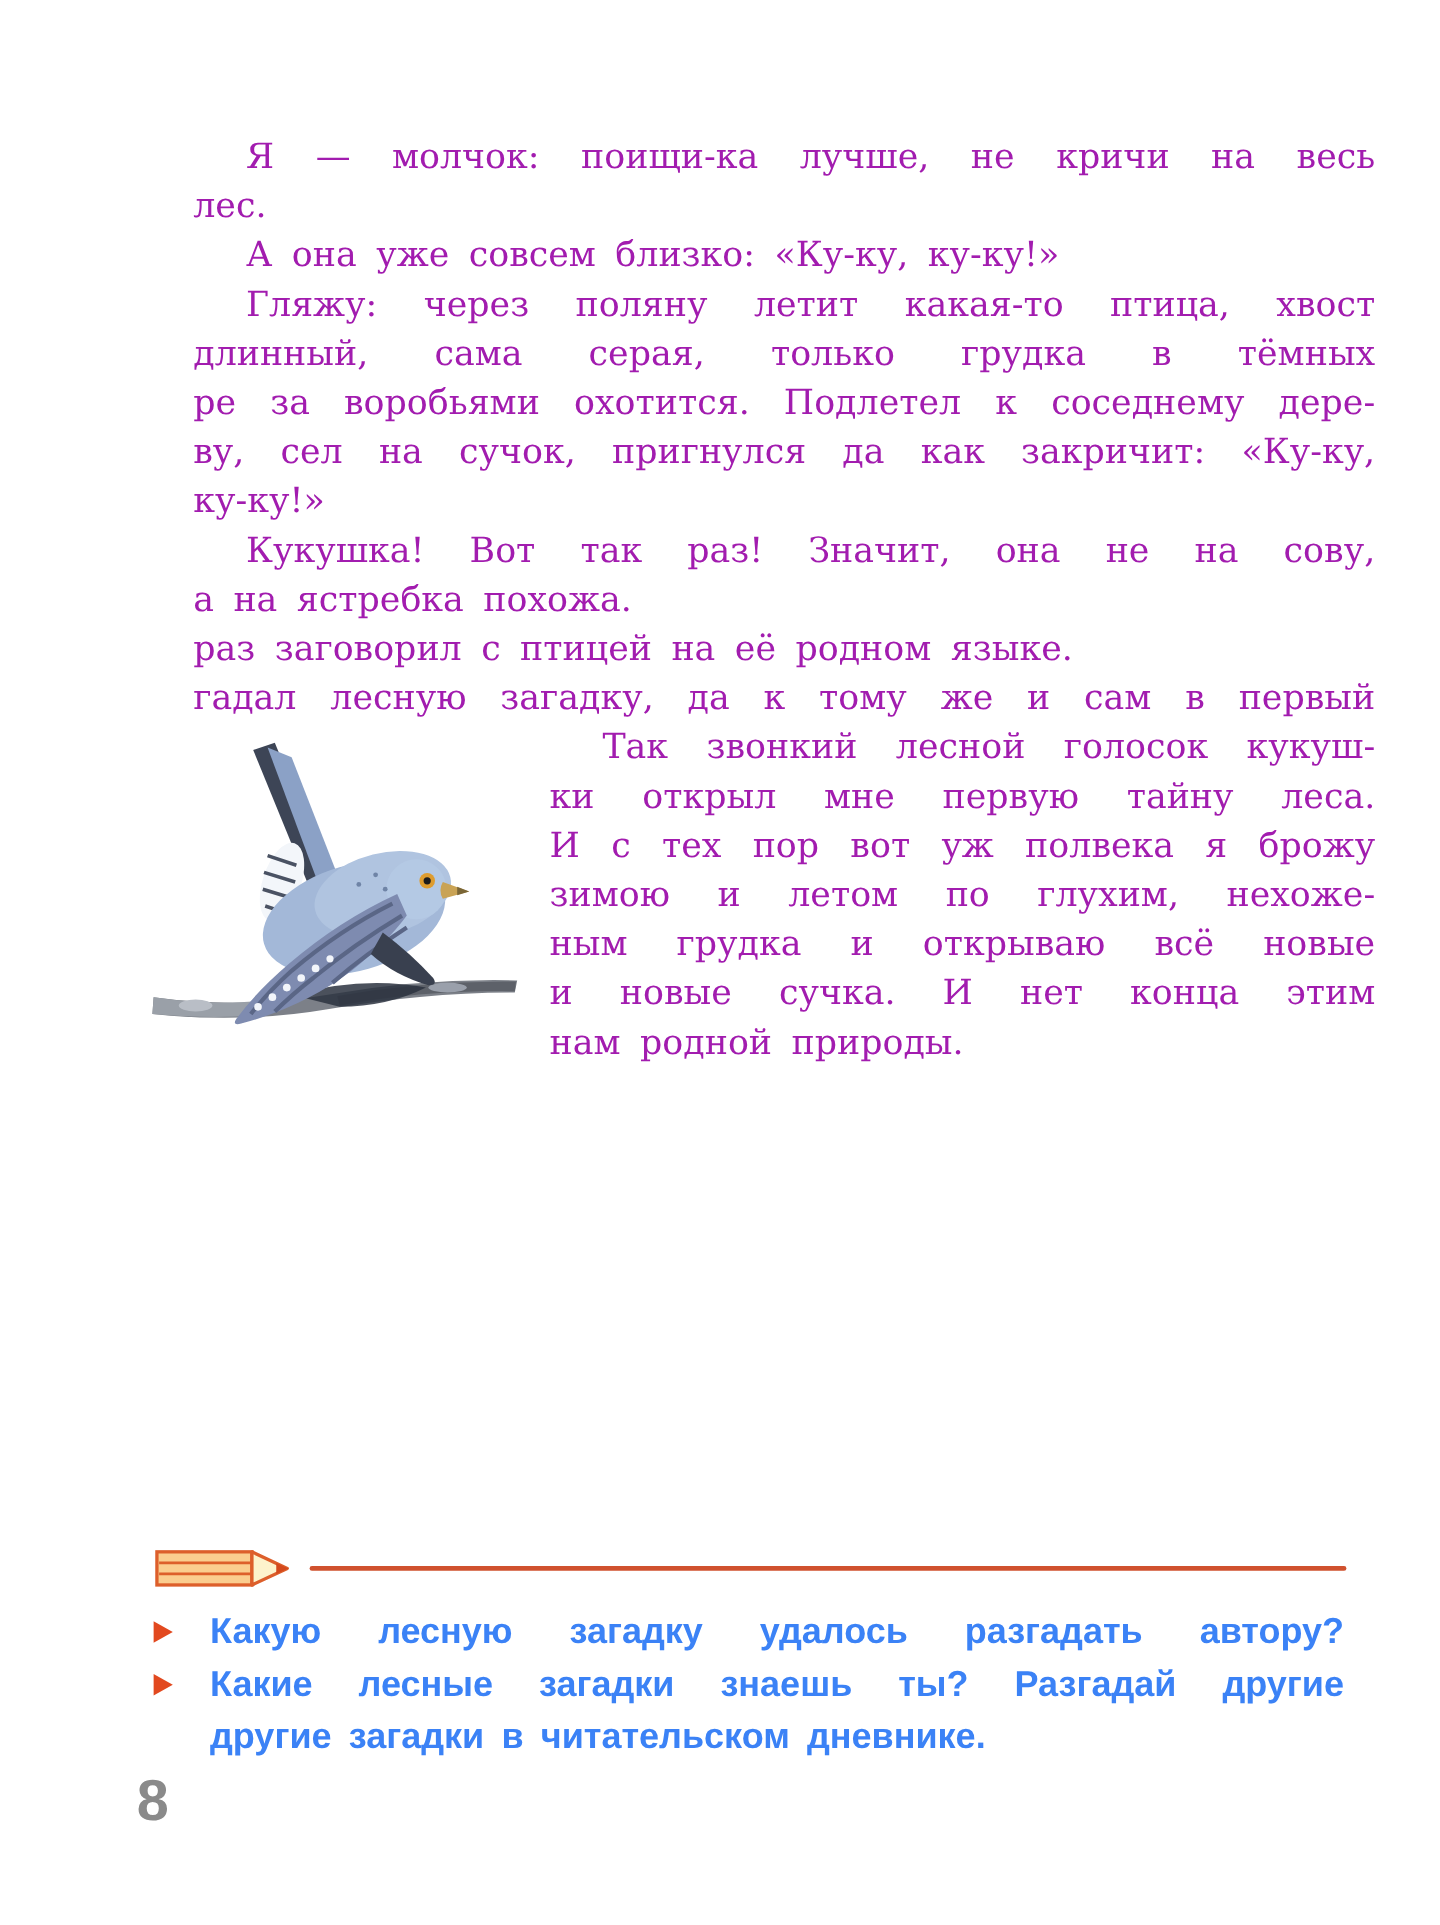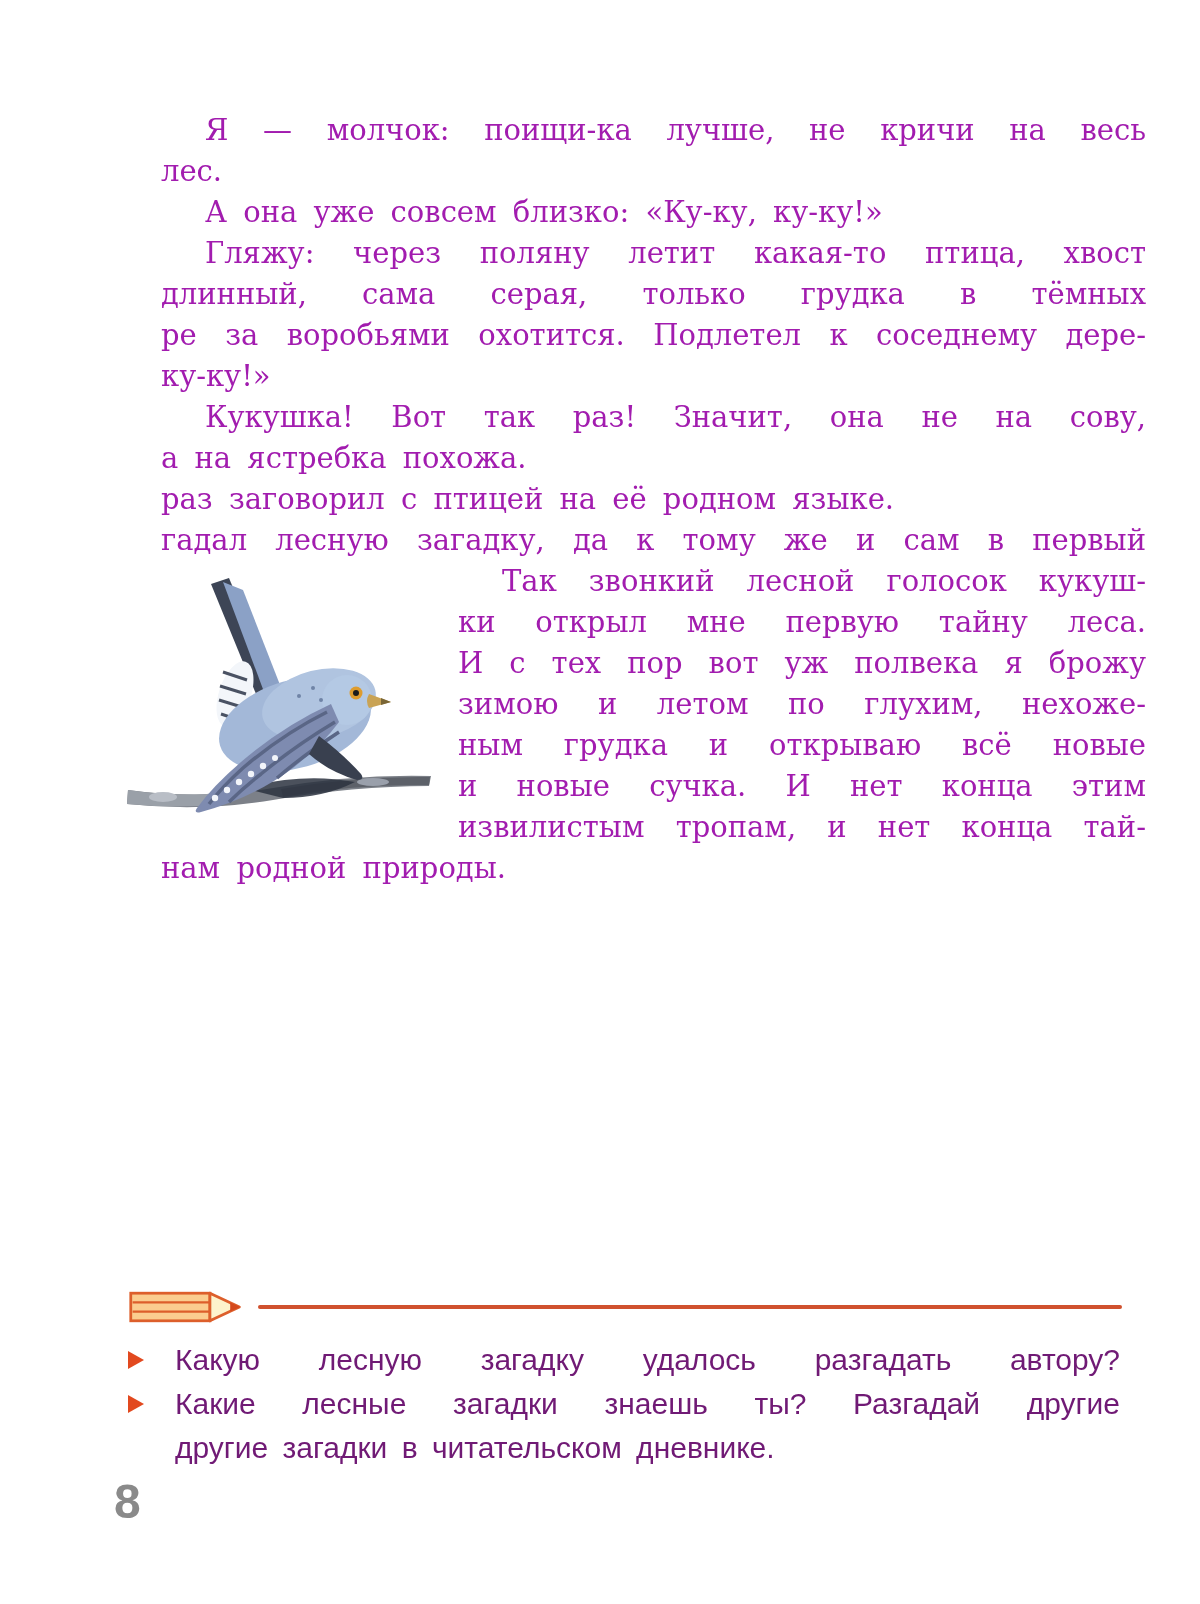--- a/index.html
+++ b/index.html
@@ -58,21 +58,22 @@
   }
 
   
   .questions {
     position:absolute;
     left:128px; top:1338px;
     width:992px;
     font-family:"Liberation Sans", sans-serif;
     font-size:30px;
     line-height:44px;
-    color:#701a75;
+    color:#3b82f6;
+    font-weight:bold;
   }
   .question { position:relative; padding-left:47px; }
   .bullet {
     position:absolute;
     left:0; top:13px;
     width:0; height:0;
     border-left:16px solid #e2491f;
     border-top:9px solid transparent;
     border-bottom:9px solid transparent;
   }
@@ -100,20 +101,21 @@
           <div class="line first">Я — молчок: поищи-ка лучше, не кричи на весь</div>
           <div class="line lastline">лес.</div>
         </div>
         <div class="paragraph">
           <div class="line first lastline">А она уже совсем близко: «Ку-ку, ку-ку!»</div>
         </div>
         <div class="paragraph">
           <div class="line first">Гляжу: через поляну летит какая-то птица, хвост</div>
           <div class="line">длинный, сама серая, только грудка в тёмных</div>
           <div class="line">ре за воробьями охотится. Подлетел к соседнему дере-</div>
+          <div class="line">ву, сел на сучок, пригнулся да как закричит: «Ку-ку,</div>
           <div class="line lastline">ку-ку!»</div>
         </div>
         <div class="paragraph">
           <div class="line first">Кукушка! Вот так раз! Значит, она не на сову,</div>
           <div class="line lastline">а на ястребка похожа.</div>
         </div>
         <div class="paragraph">
           <div class="line lastline">раз заговорил с птицей на её родном языке.</div>
           <div class="line">гадал лесную загадку, да к тому же и сам в первый</div>
         </div>
@@ -170,21 +172,20 @@
         </svg>
       </div>
       <div id="story-wrapped">
           <div class="paragraph">
             <div class="line first">Так звонкий лесной голосок кукуш-</div>
             <div class="line">ки открыл мне первую тайну леса.</div>
             <div class="line">И с тех пор вот уж полвека я брожу</div>
             <div class="line">зимою и летом по глухим, нехоже-</div>
             <div class="line">ным грудка и открываю всё новые</div>
             <div class="line">и новые сучка. И нет конца этим</div>
-            <div class="line">извилистым тропам, и нет конца тай-</div>
             <div class="line lastline">нам родной природы.</div>
           </div>
         </div>
     </div>
   </main>
 
   <div class="divider">
     <svg class="pencil" viewBox="0 0 126 44" xmlns="http://www.w3.org/2000/svg">
       <rect x="3" y="7" width="86" height="30" fill="#fbcd8f" stroke="#dd5f2b" stroke-width="3"></rect>
       <line x1="5" y1="17" x2="88" y2="17" stroke="#dd5f2b" stroke-width="2.5"></line>

